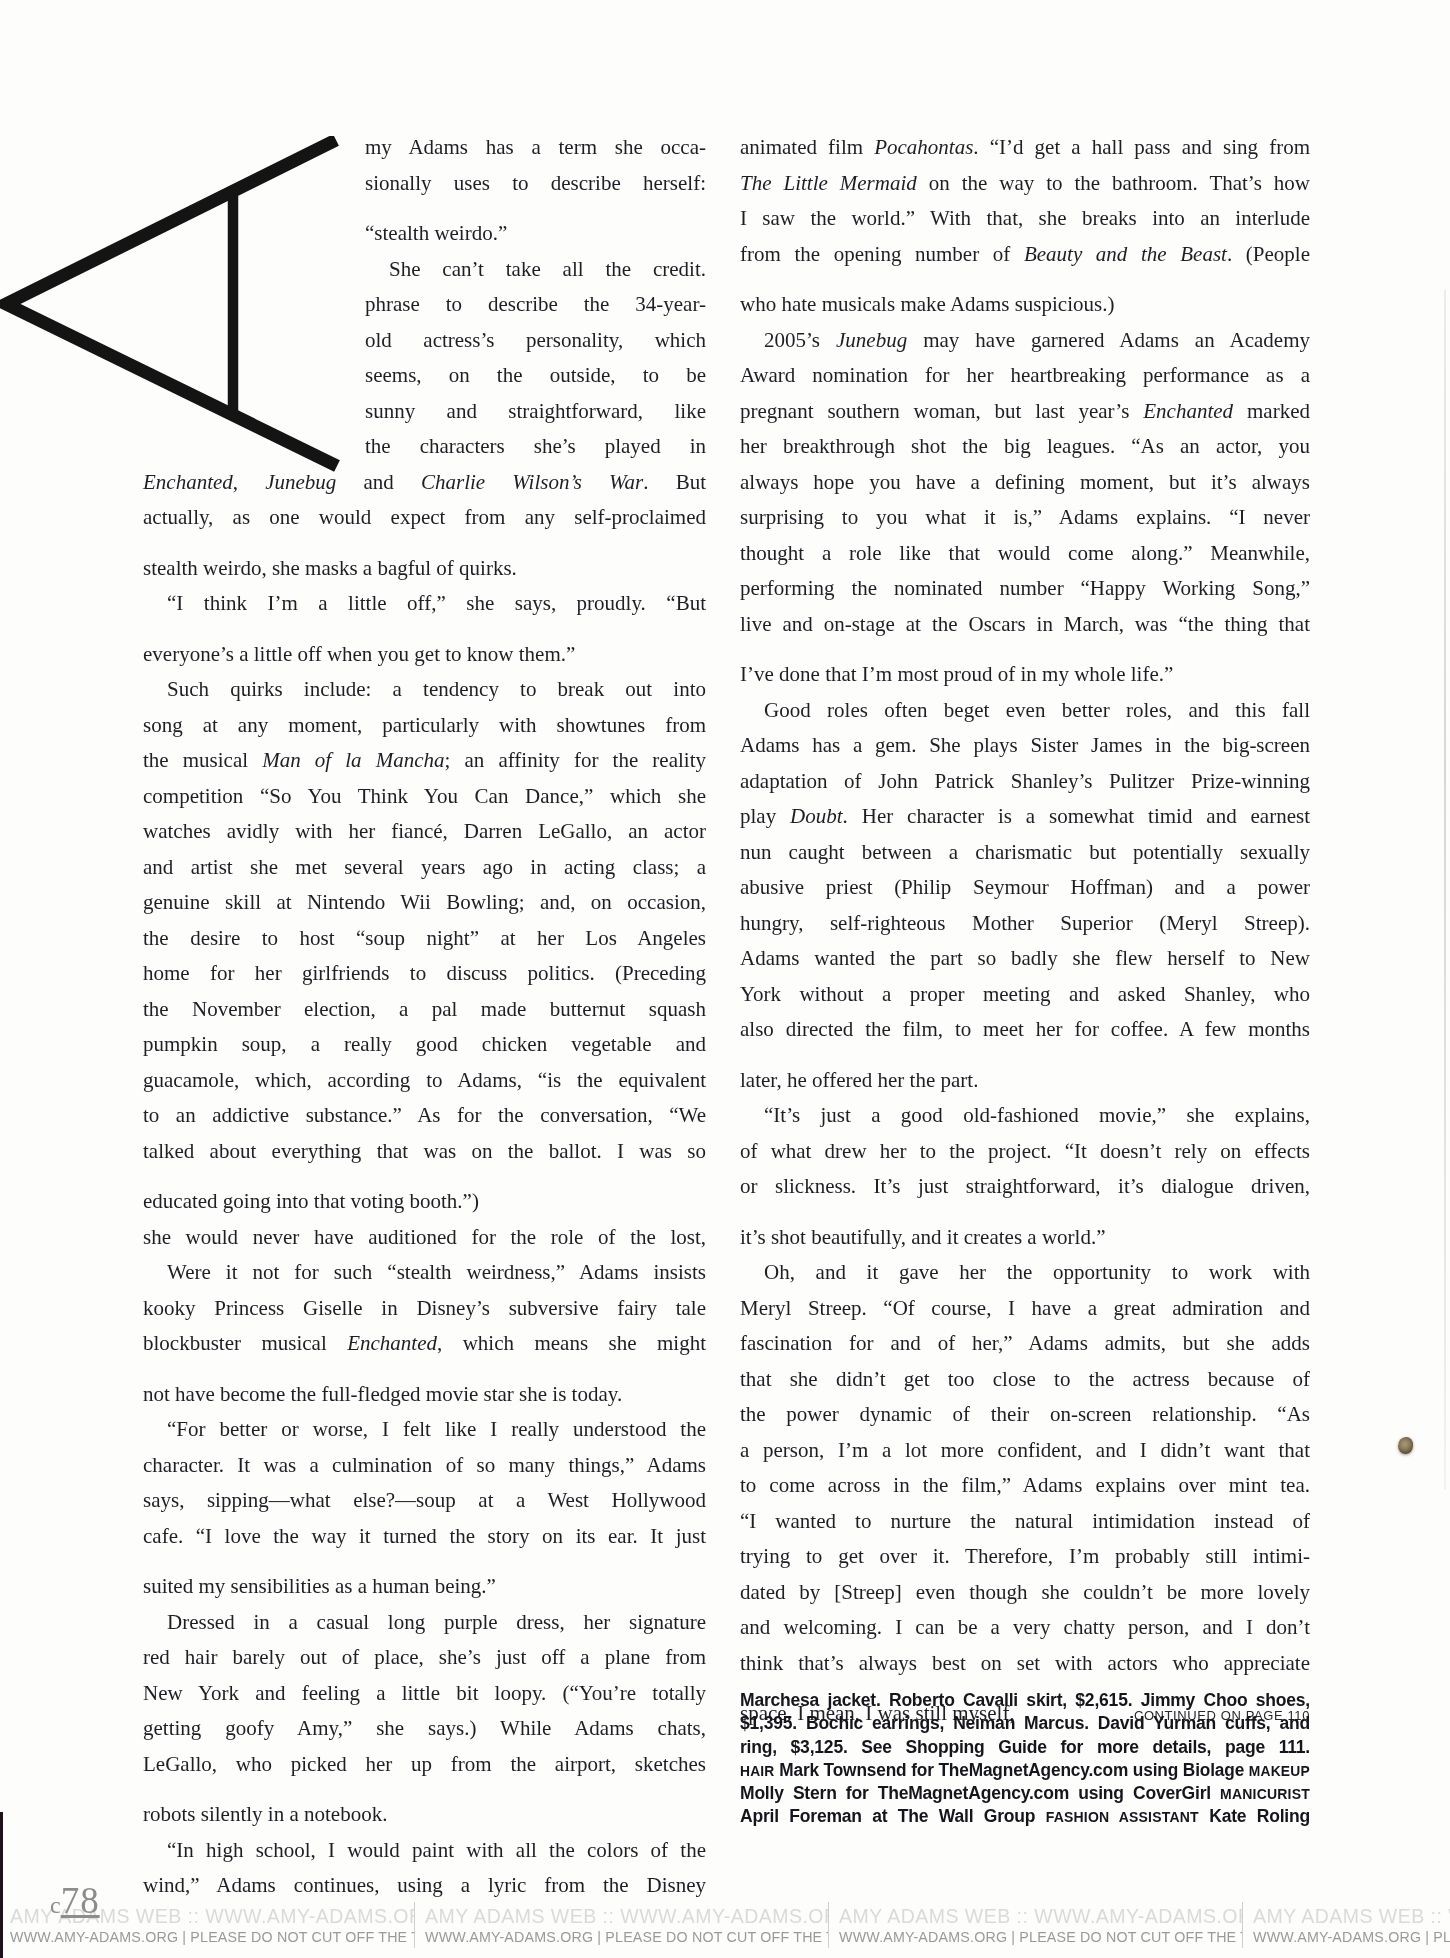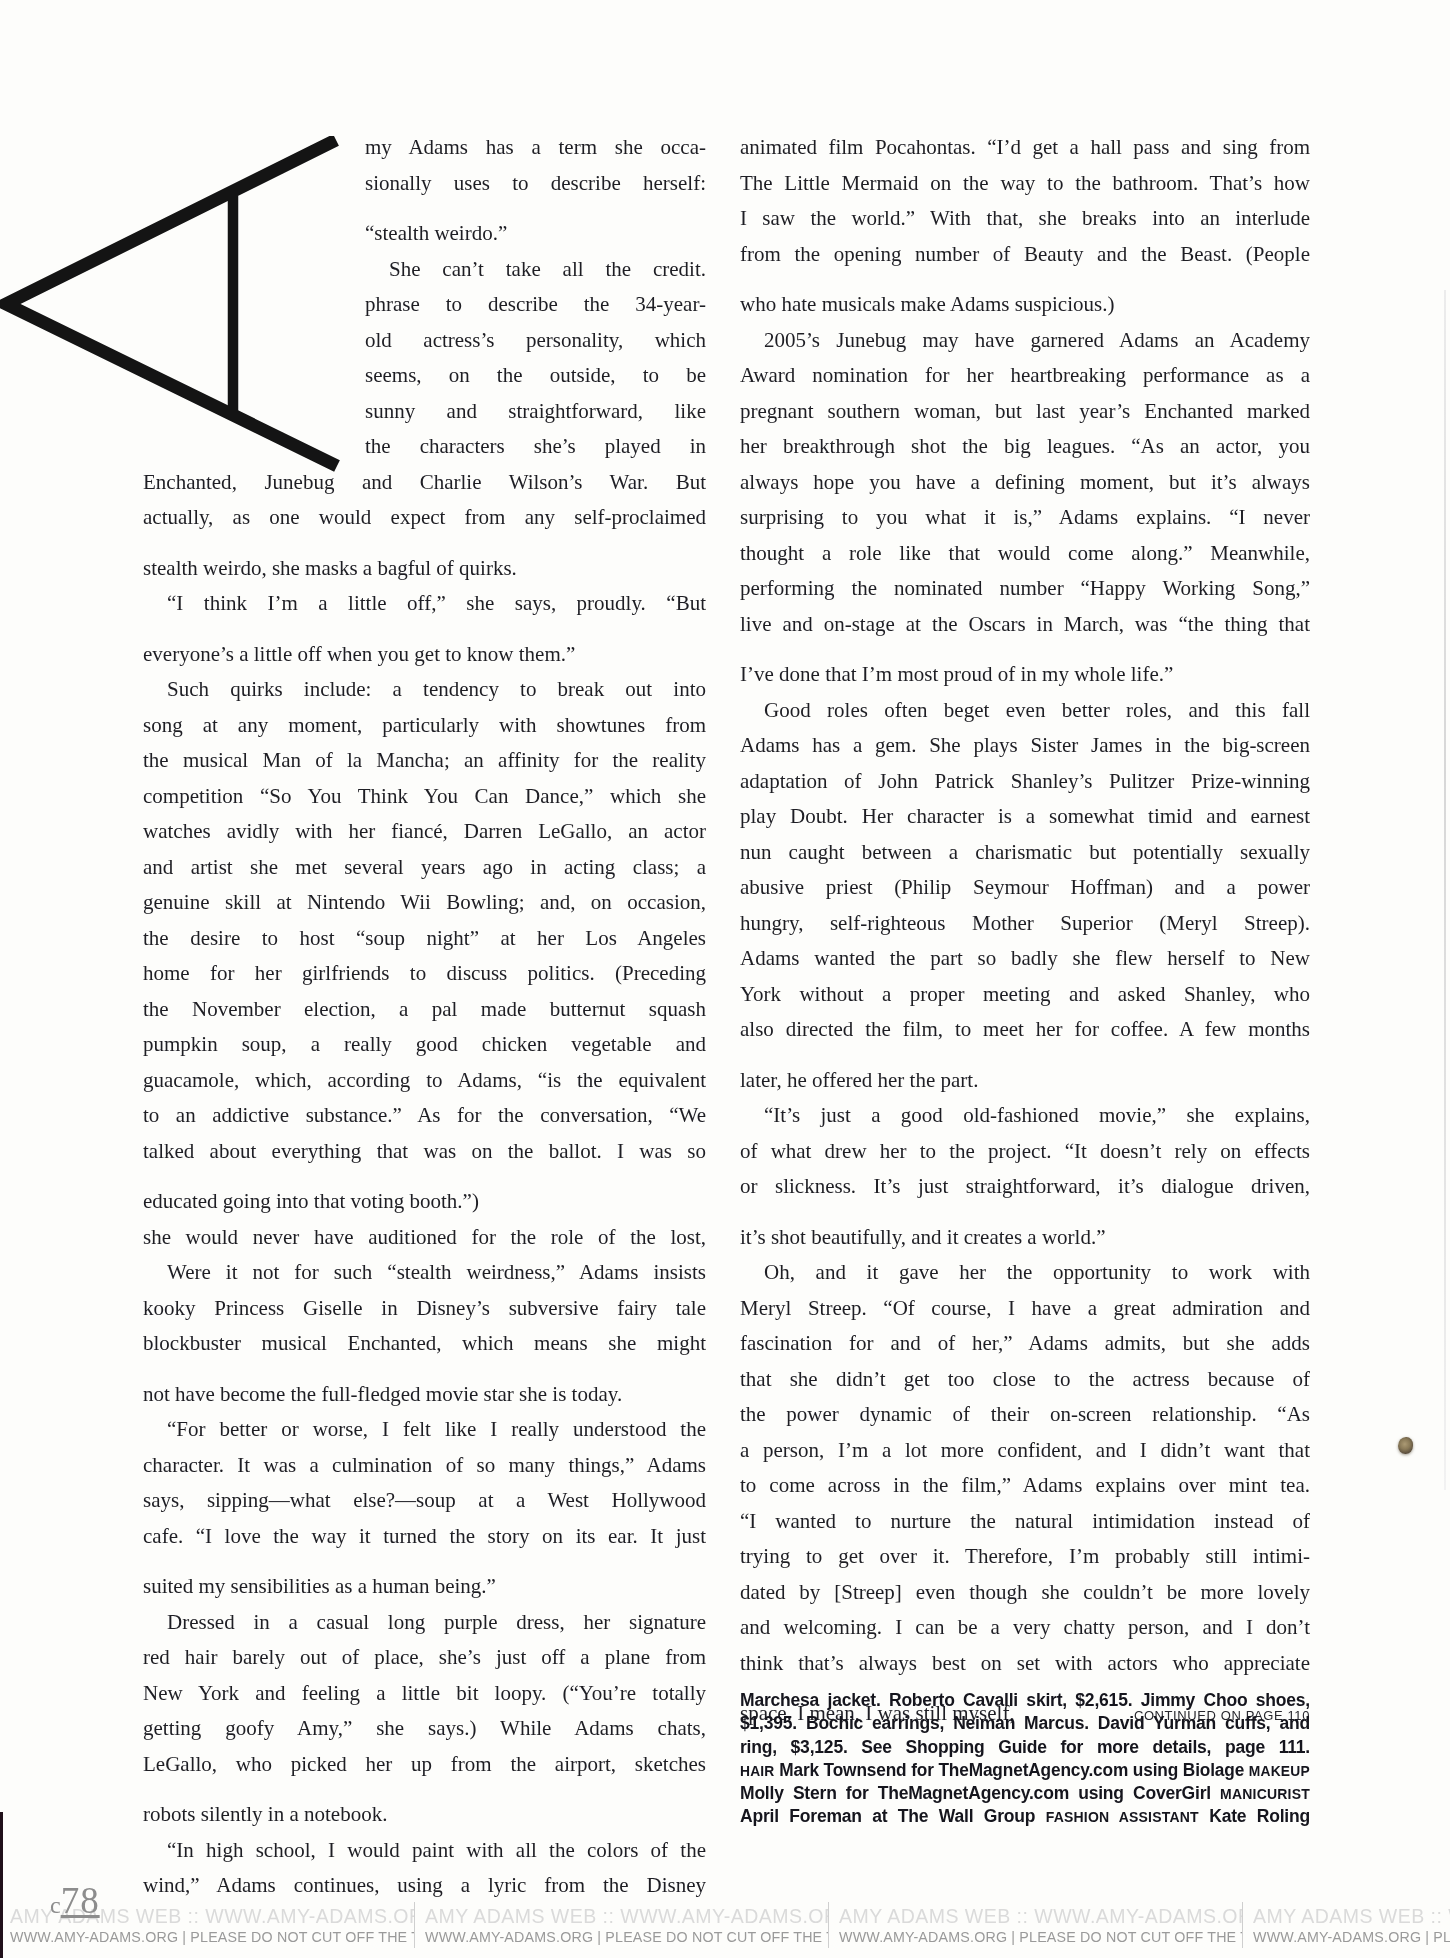--- a/index.html
+++ b/index.html
@@ -12,21 +12,21 @@
   .col { position:absolute; top:130px; }
   .col-left  { left:143px; width:563px; }
   .col-right { left:740px; width:570px; }
   .line {
     height:35.5px; line-height:35.5px; font-size:21px; color:#1e1e24;
     text-align:justify; text-align-last:justify; white-space:nowrap;
   }
   .line.end { text-align-last:left;margin-top:15px; }
   .line.narrow { margin-left:222px; }
   .line.indent { padding-left:24px; }
-  .line .i { }
+  .line .i { font-style:italic; }
   .line.split { display:flex; justify-content:space-between; align-items:baseline; }
   .col .sc {
     font-family:"Liberation Sans", sans-serif; font-size:13px;
     letter-spacing:0.6px; color:#26262c; font-weight:500;
   }
   
   .dropcap { position:absolute; left:0; top:136px; width:345px; height:336px; }
   
   .credits {
     position:absolute; left:740px; top:1689px; width:570px;

